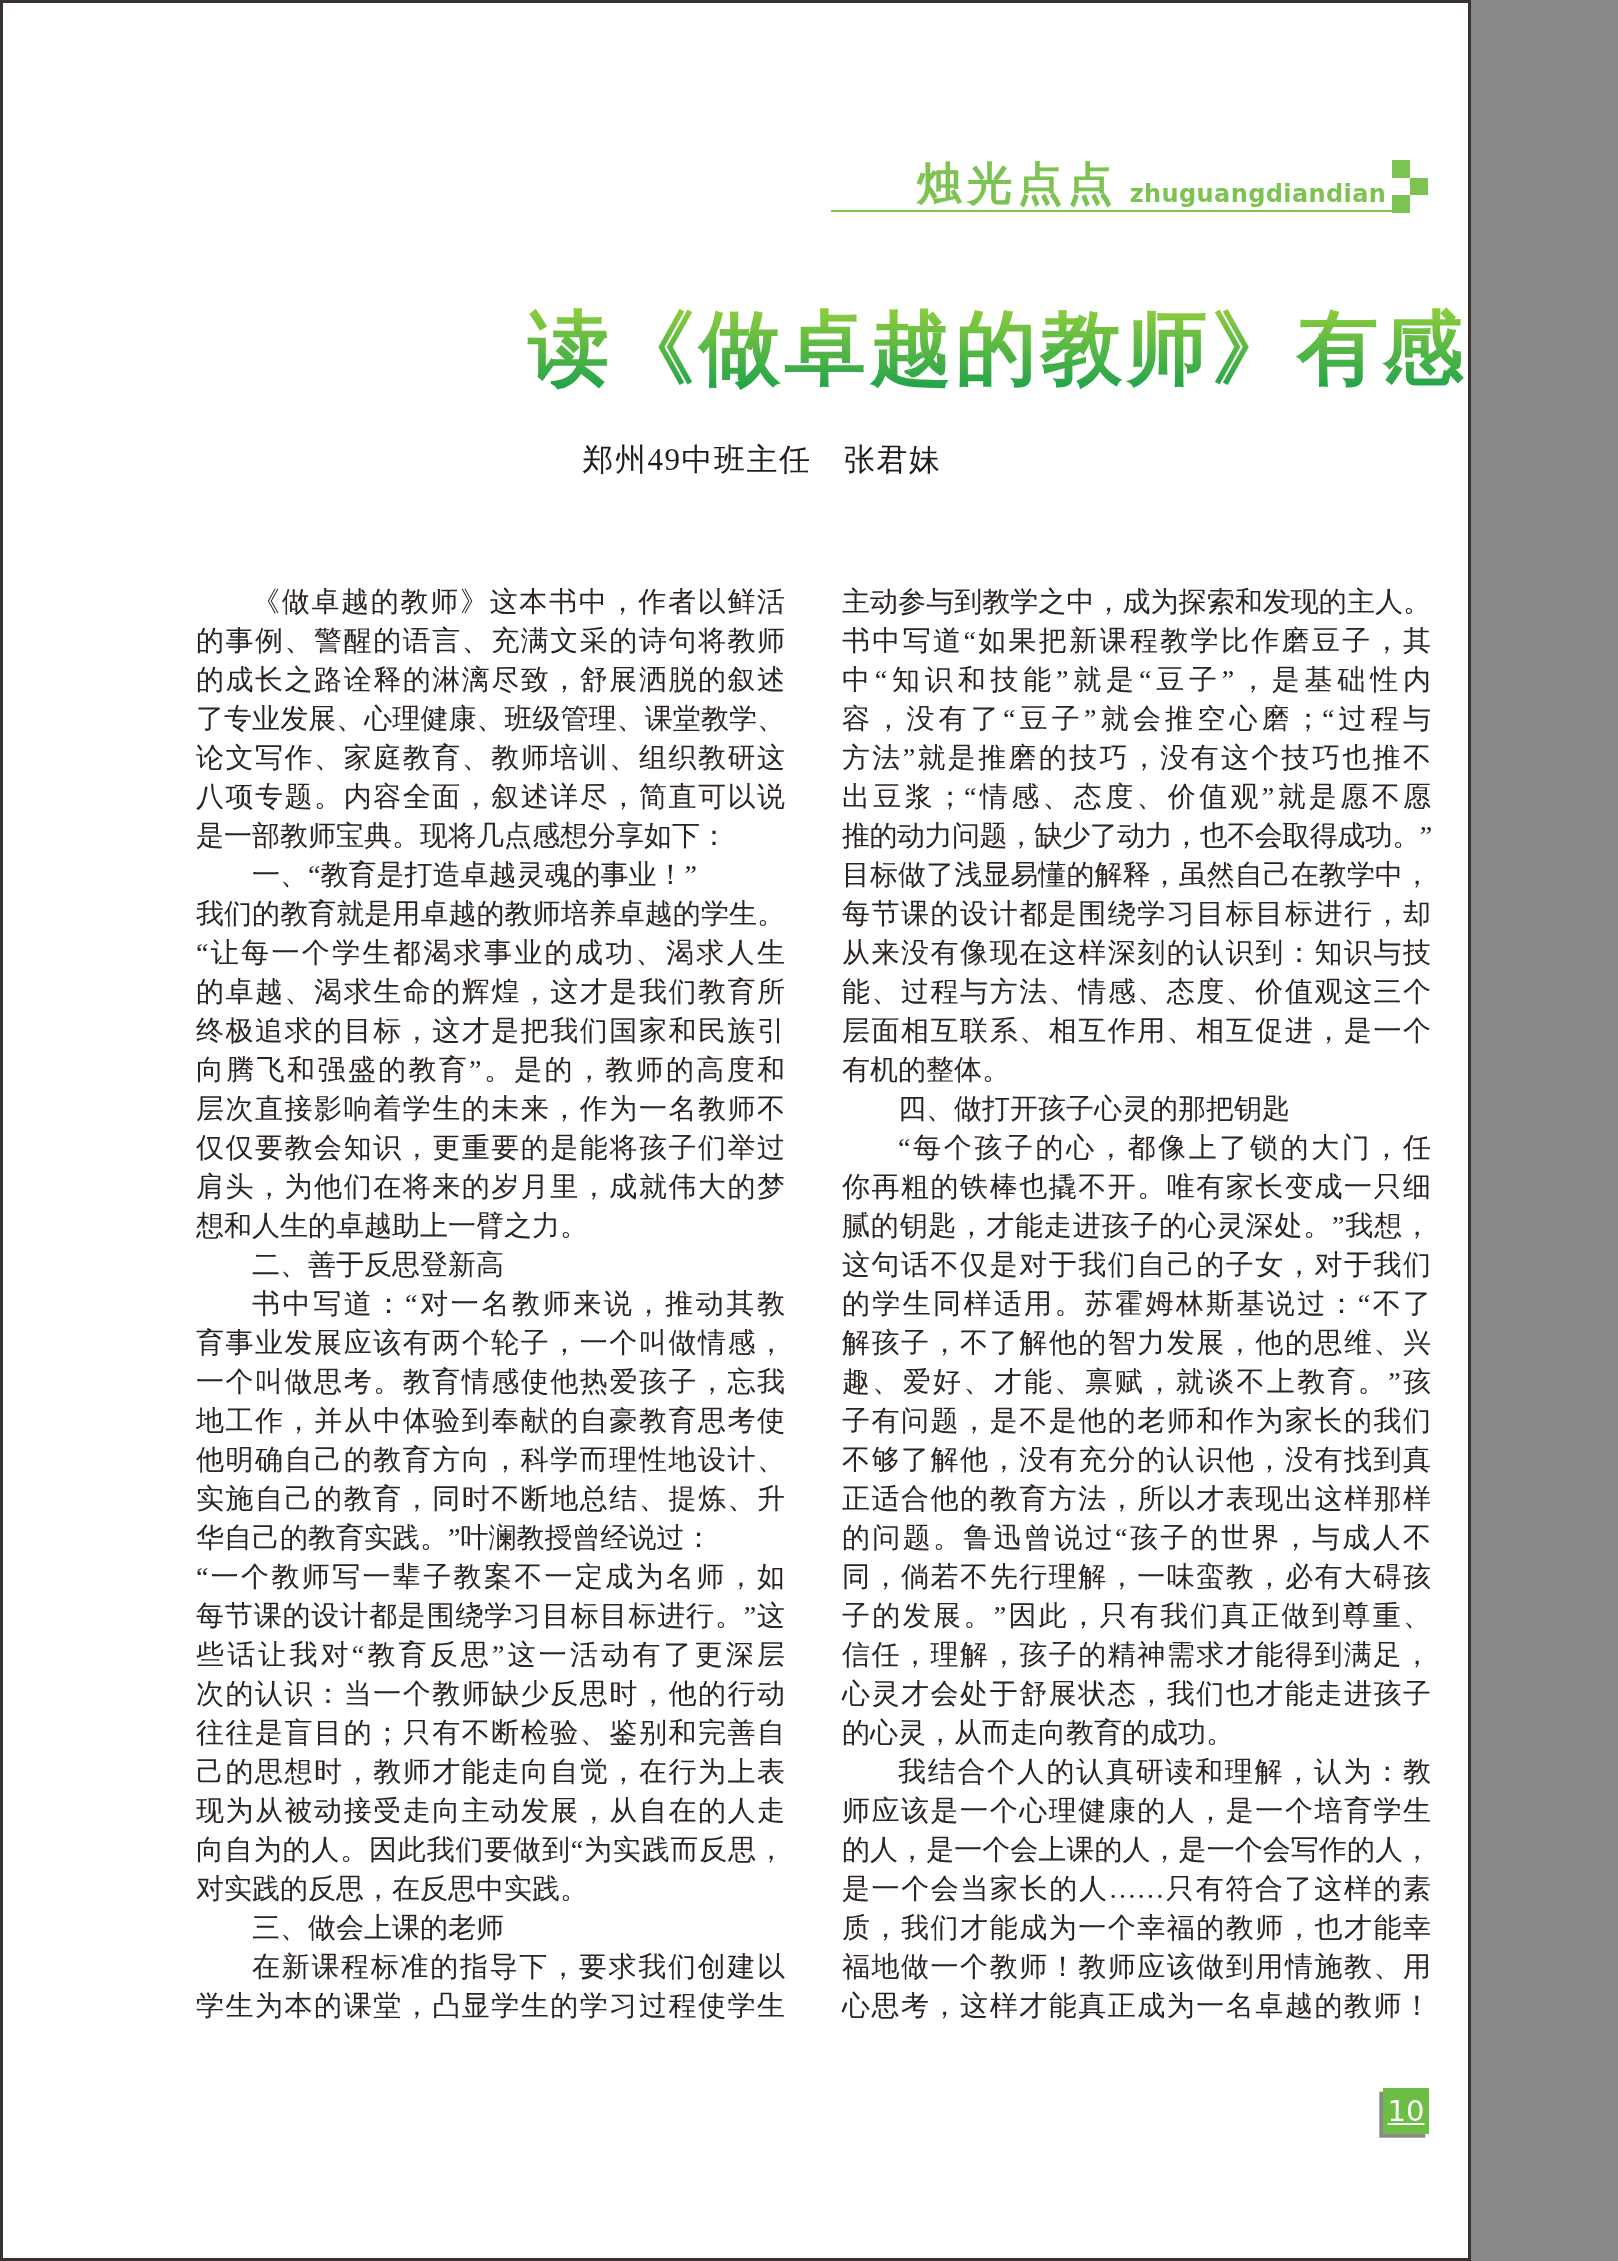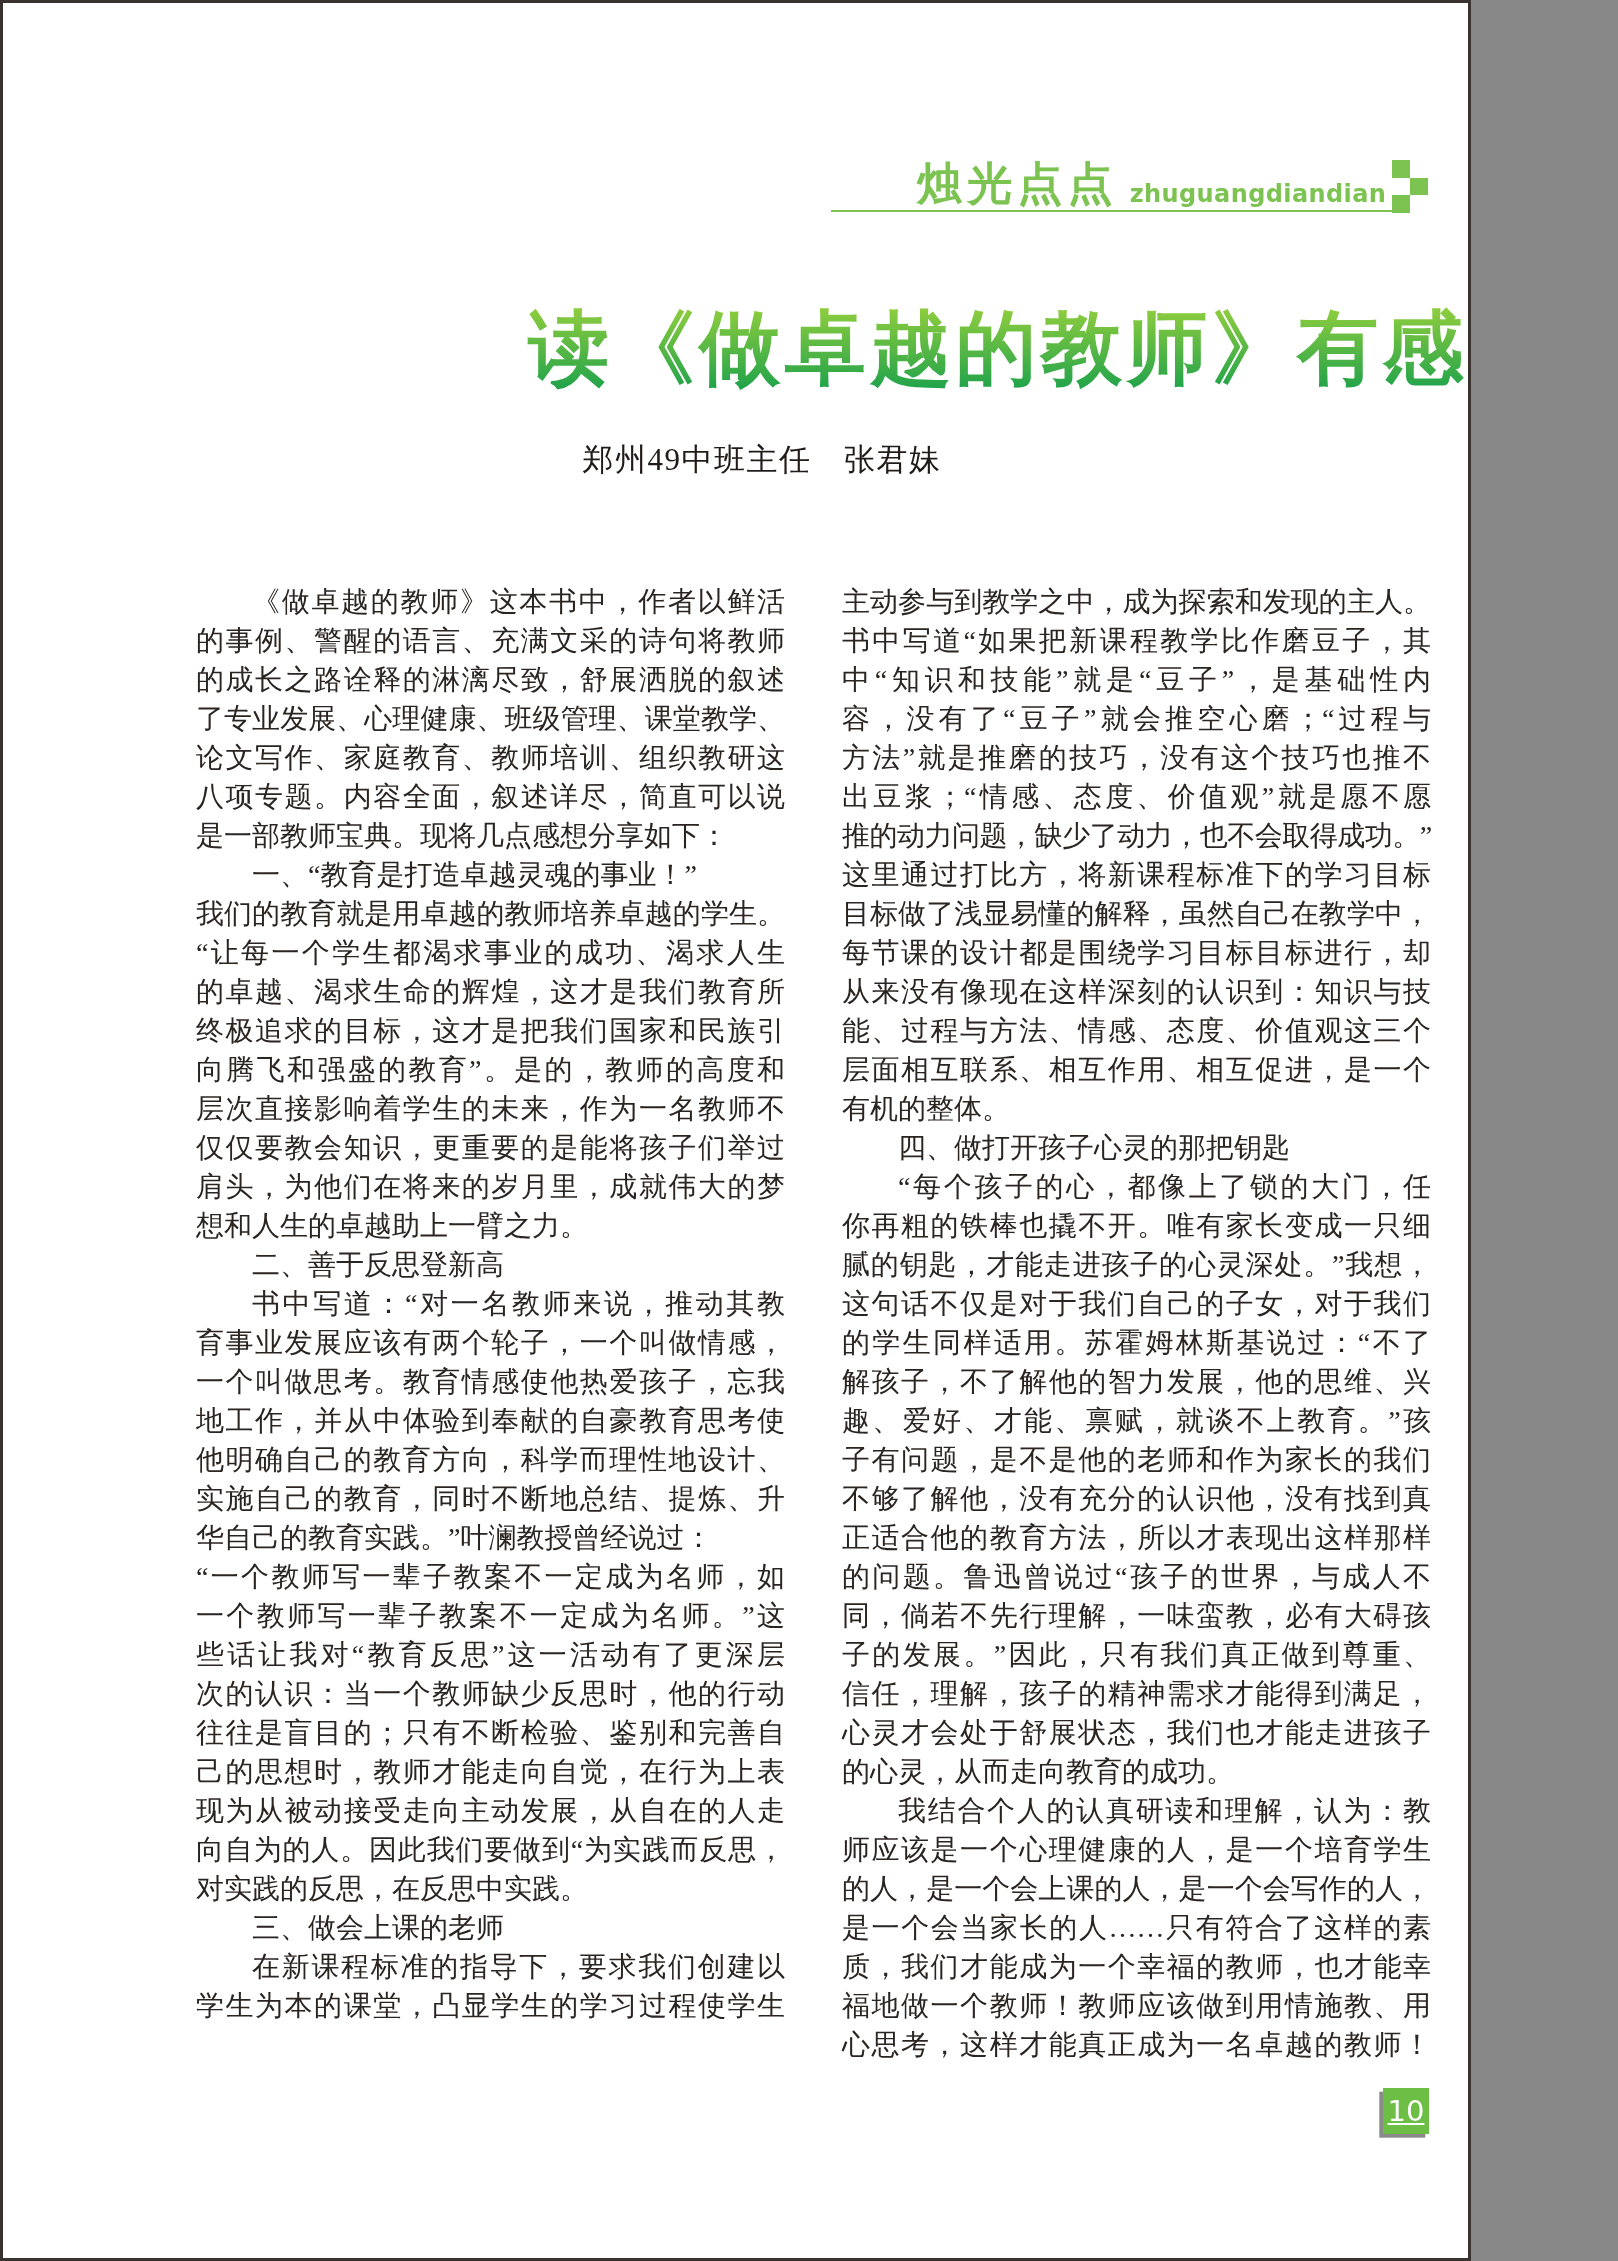--- a/index.html
+++ b/index.html
@@ -113,41 +113,40 @@
         <div class="bline end">想和人生的卓越助上一臂之力。</div>
         <div class="bline ind end">二、善于反思登新高</div>
         <div class="bline ind">书中写道：“对一名教师来说，推动其教</div>
         <div class="bline">育事业发展应该有两个轮子，一个叫做情感，</div>
         <div class="bline">一个叫做思考。教育情感使他热爱孩子，忘我</div>
         <div class="bline">地工作，并从中体验到奉献的自豪教育思考使</div>
         <div class="bline">他明确自己的教育方向，科学而理性地设计、</div>
         <div class="bline">实施自己的教育，同时不断地总结、提炼、升</div>
         <div class="bline end">华自己的教育实践。”叶澜教授曾经说过：</div>
         <div class="bline">“一个教师写一辈子教案不一定成为名师，如</div>
-        <div class="bline">一个教师写一辈子教案不一定成为名师。”这</div>
+        <div class="bline">每节课的设计都是围绕学习目标目标进行。”这</div>
         <div class="bline">些话让我对“教育反思”这一活动有了更深层</div>
         <div class="bline">次的认识：当一个教师缺少反思时，他的行动</div>
         <div class="bline">往往是盲目的；只有不断检验、鉴别和完善自</div>
         <div class="bline">己的思想时，教师才能走向自觉，在行为上表</div>
         <div class="bline">现为从被动接受走向主动发展，从自在的人走</div>
         <div class="bline">向自为的人。因此我们要做到“为实践而反思，</div>
         <div class="bline end">对实践的反思，在反思中实践。</div>
         <div class="bline ind end">三、做会上课的老师</div>
         <div class="bline ind">在新课程标准的指导下，要求我们创建以</div>
         <div class="bline">学生为本的课堂，凸显学生的学习过程使学生</div>
       </div>
     <div class="col col-right">
         <div class="bline">主动参与到教学之中，成为探索和发现的主人。</div>
         <div class="bline">书中写道“如果把新课程教学比作磨豆子，其</div>
         <div class="bline">中“知识和技能”就是“豆子”，是基础性内</div>
         <div class="bline">容，没有了“豆子”就会推空心磨；“过程与</div>
         <div class="bline">方法”就是推磨的技巧，没有这个技巧也推不</div>
         <div class="bline">出豆浆；“情感、态度、价值观”就是愿不愿</div>
         <div class="bline sqz">推的动力问题，缺少了动力，也不会取得成功。”</div>
-        <div class="bline">这里通过打比方，将新课程标准下的学习目标</div>
         <div class="bline">目标做了浅显易懂的解释，虽然自己在教学中，</div>
         <div class="bline">每节课的设计都是围绕学习目标目标进行，却</div>
         <div class="bline">从来没有像现在这样深刻的认识到：知识与技</div>
         <div class="bline">能、过程与方法、情感、态度、价值观这三个</div>
         <div class="bline">层面相互联系、相互作用、相互促进，是一个</div>
         <div class="bline end">有机的整体。</div>
         <div class="bline ind end">四、做打开孩子心灵的那把钥匙</div>
         <div class="bline ind">“每个孩子的心，都像上了锁的大门，任</div>
         <div class="bline">你再粗的铁棒也撬不开。唯有家长变成一只细</div>
         <div class="bline">腻的钥匙，才能走进孩子的心灵深处。”我想，</div>

